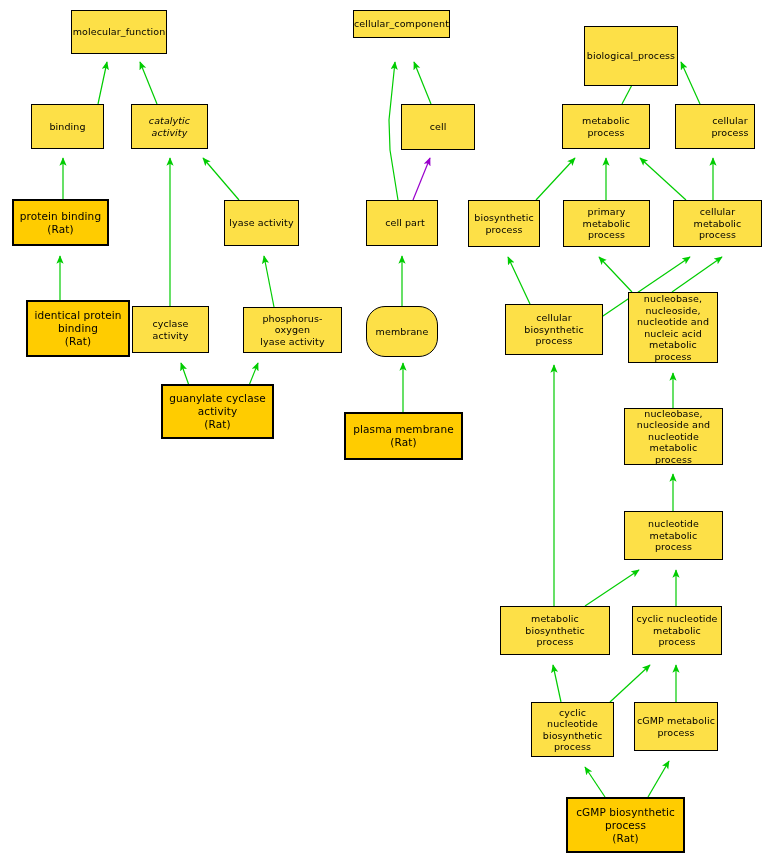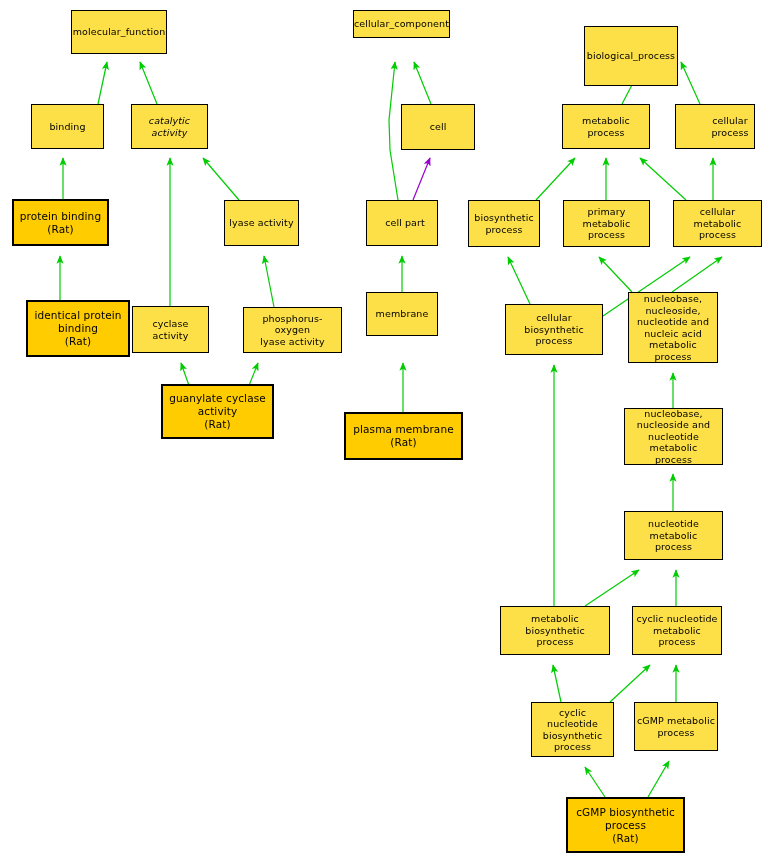--- a/index.html
+++ b/index.html
@@ -104,21 +104,21 @@
 (Rat)</div>
       <div class="node" style="left: 132px; top: 306px; width: 77px; height: 47px;">cyclase activity</div>
       <div class="node" style="left: 231px; top: 307px; width: 99px; height: 46px; margin-left: 12px;">phosphorus-oxygen
 lyase activity</div>
       <div class="node highlight" style="left: 161px; top: 384px; width: 113px; height: 55px;">guanylate cyclase
 activity
 (Rat)</div>
       <div class="node" style="left: 353px; top: 10px; width: 97px; height: 28px;">cellular_component</div>
       <div class="node" style="left: 401px; top: 104px; width: 74px; height: 46px;">cell</div>
       <div class="node" style="left: 366px; top: 200px; width: 72px; height: 46px; padding-left: 8px;">cell part</div>
-      <div class="node" style="left: 366px; top: 292px; width: 72px; height: 44px;">membrane</div>
+      <div class="node" style="left: 366px; top: 306px; width: 72px; height: 51px; border-radius: 19px;">membrane</div>
       <div class="node highlight" style="left: 344px; top: 412px; width: 119px; height: 48px;">plasma membrane
 (Rat)</div>
       <div class="node" style="left: 584px; top: 10px; width: 94px; height: 60px; margin-top: 16px;">biological_process</div>
       <div class="node" style="left: 562px; top: 104px; width: 88px; height: 45px;">metabolic process</div>
       <div class="node" style="left: 675px; top: 104px; width: 80px; height: 45px; padding-left: 32px;">cellular process</div>
       <div class="node" style="left: 468px; top: 200px; width: 72px; height: 47px;">biosynthetic
 process</div>
       <div class="node" style="left: 563px; top: 200px; width: 87px; height: 47px;">primary metabolic
 process</div>
       <div class="node" style="left: 673px; top: 200px; width: 89px; height: 47px; text-align: center;">cellular metabolic

